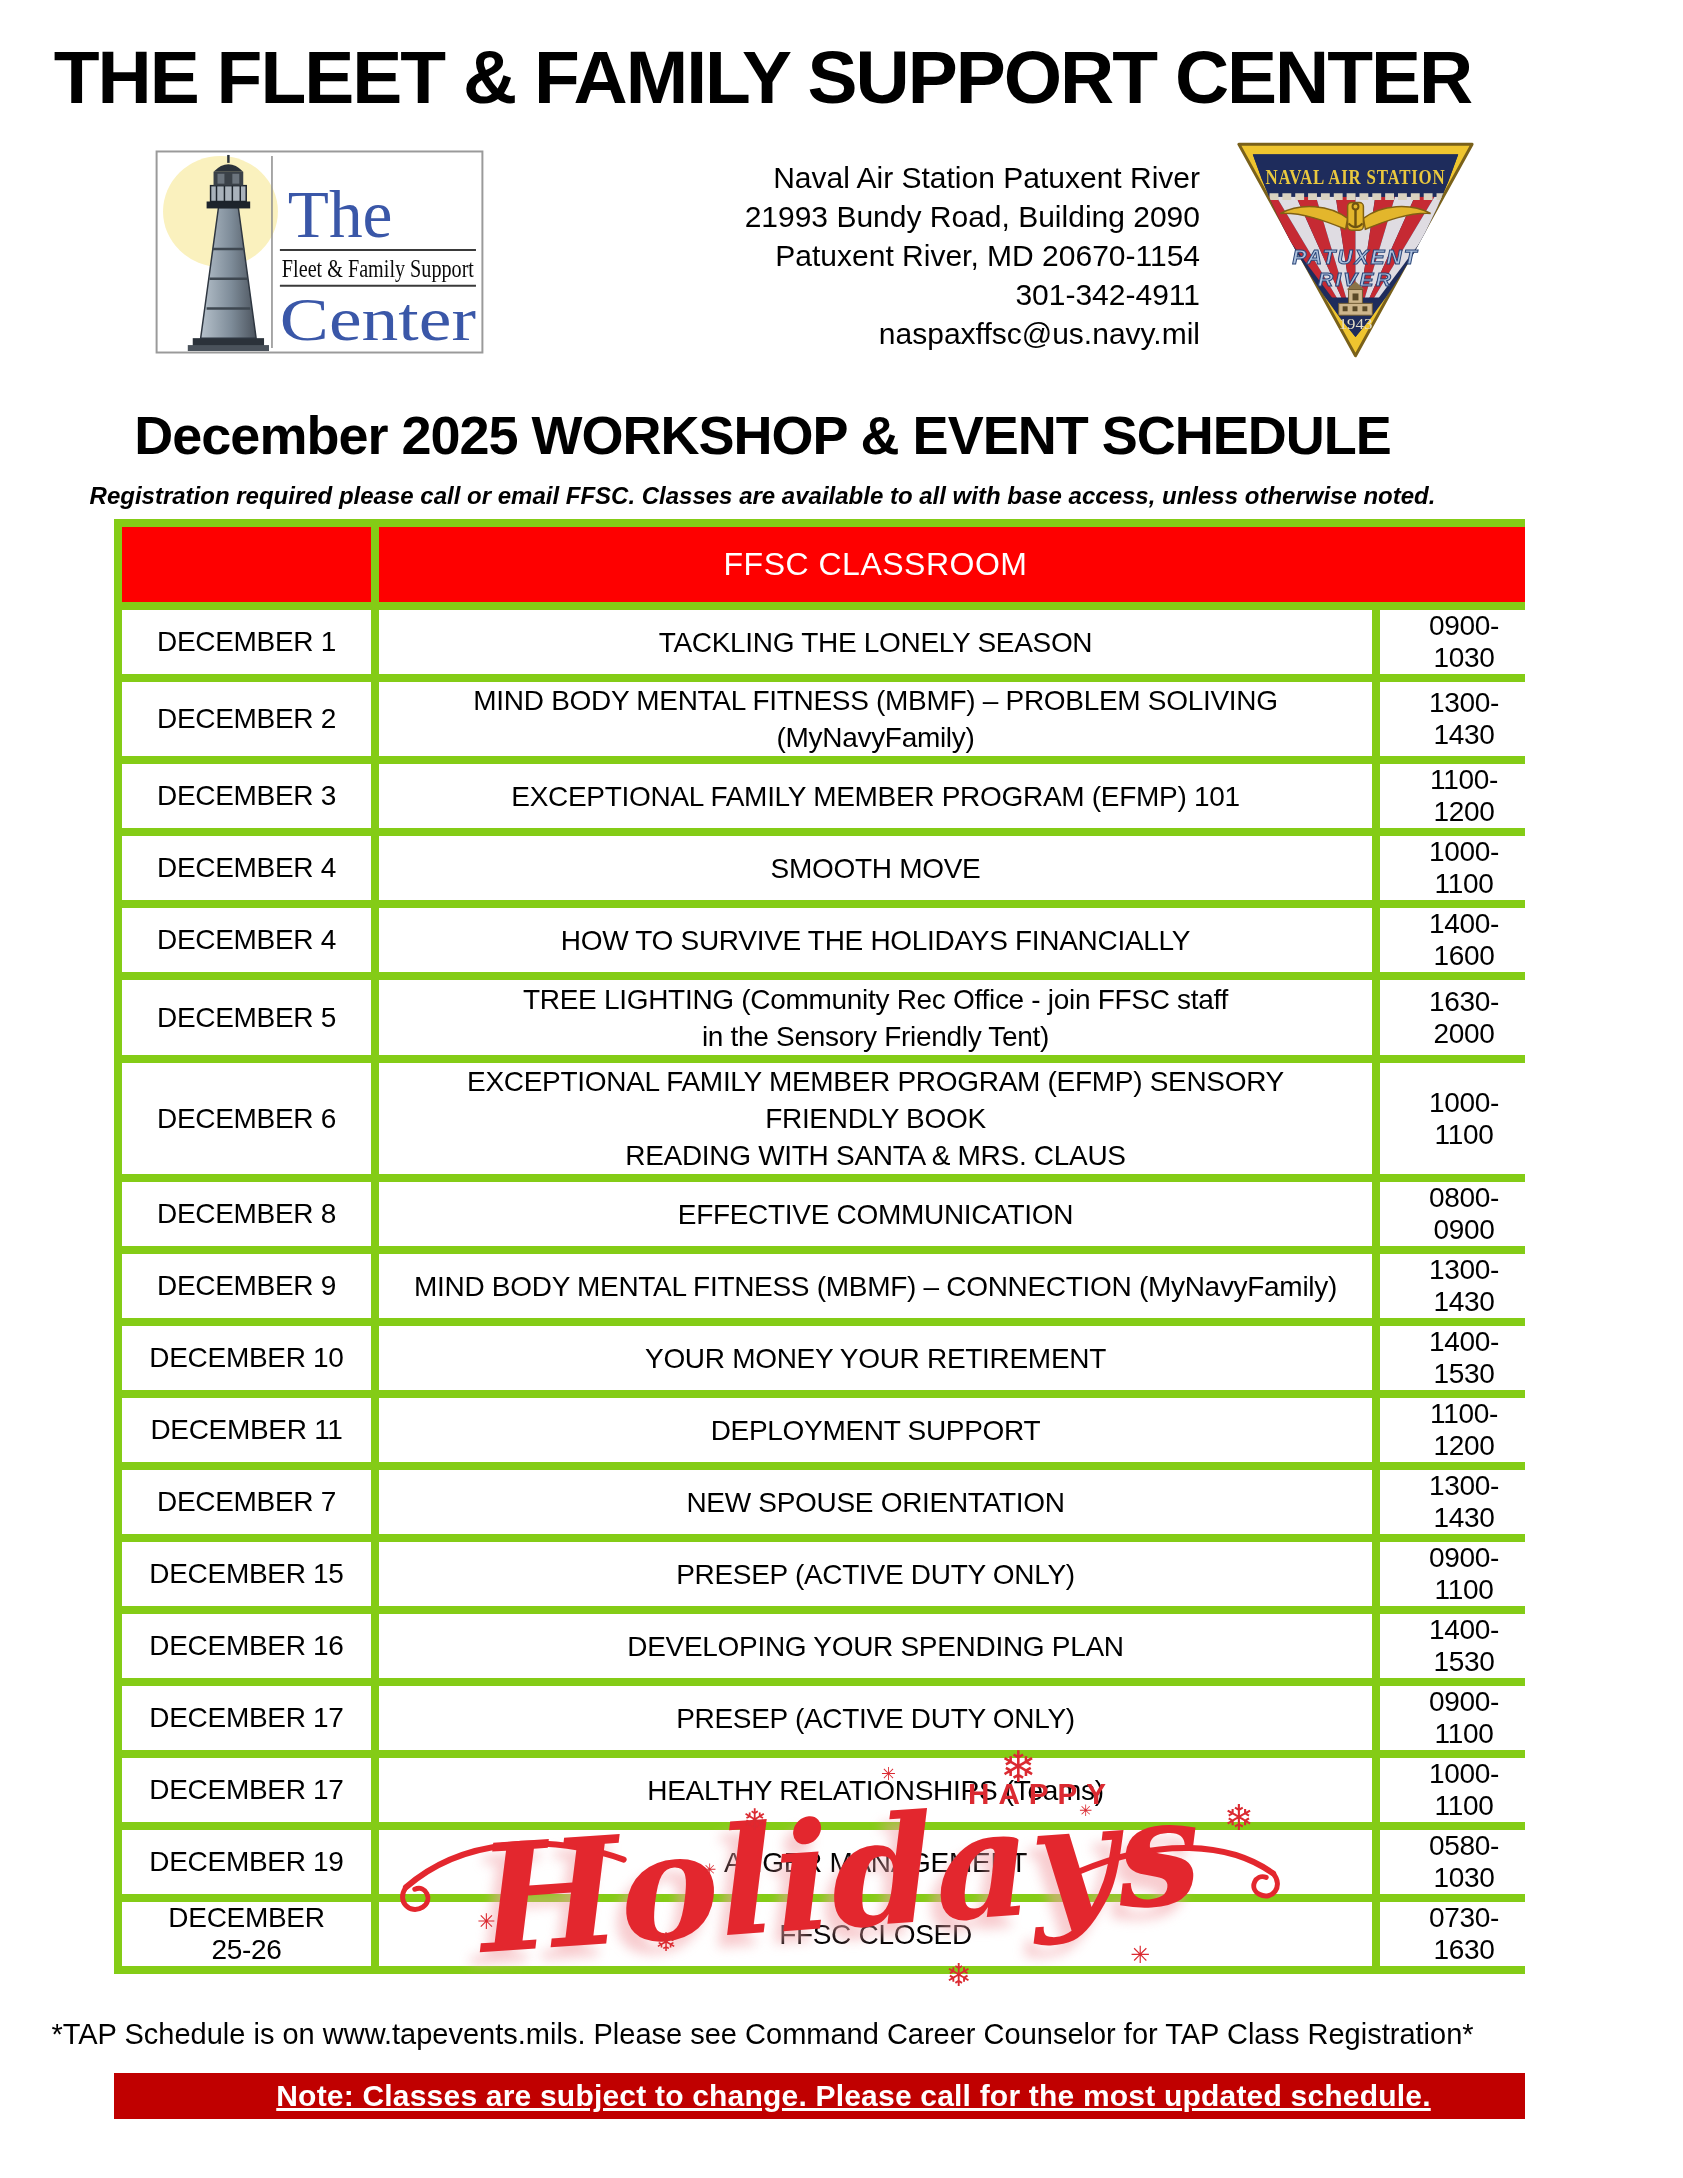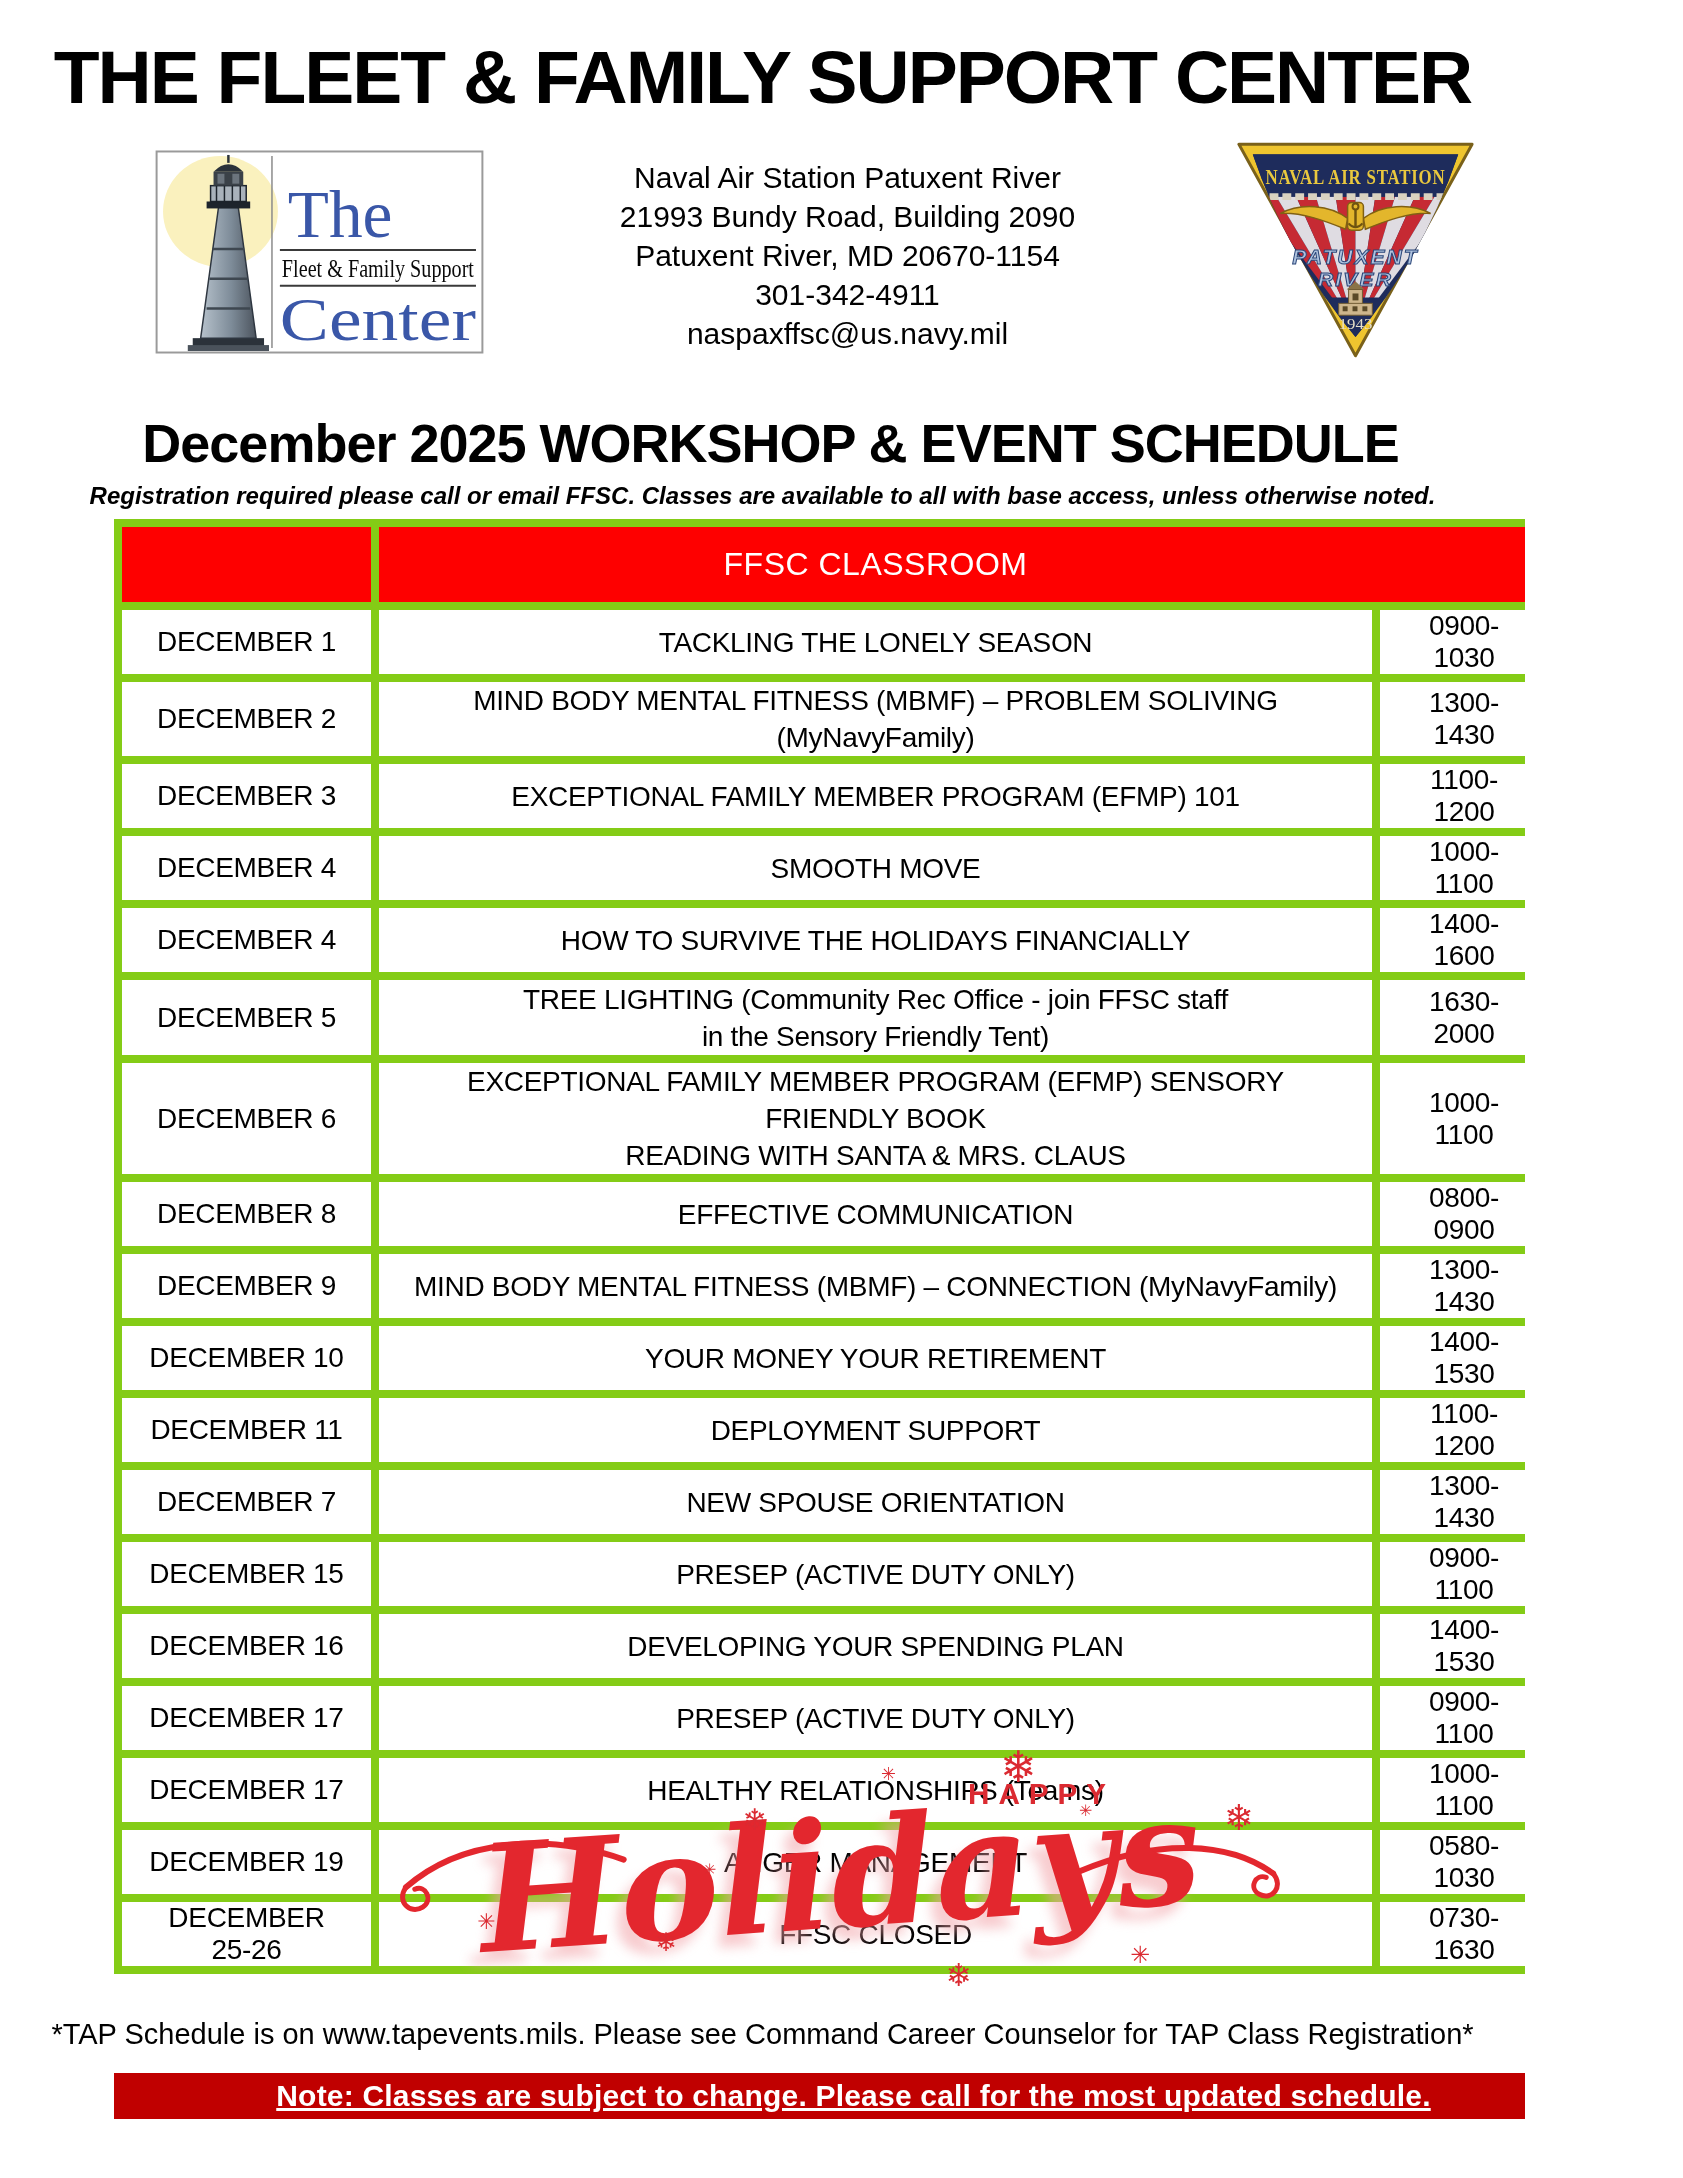--- a/index.html
+++ b/index.html
@@ -3,25 +3,25 @@
 <meta charset="utf-8">
 <style>
   html,body{margin:0;padding:0;background:#ffffff;}
   .page{position:relative;width:1525px;height:2178px;background:#fff;overflow:hidden;
         font-family:"Liberation Sans",sans-serif;color:#000;}
 
   .main-title{position:absolute;top:34px;left:0;width:100%;margin:0;text-align:center;
         font-size:75px;font-weight:bold;letter-spacing:-2px;white-space:nowrap;}
 
   .logo-box{position:absolute;left:155px;top:150px;}
-  .address-block{position:absolute;left:495px;top:158px;width:705px;text-align:center;
+  .address-block{position:absolute;left:495px;top:158px;width:705px;text-align:right;
         font-size:30px;line-height:39px;}
   .emblem-box{position:absolute;left:1231px;top:139px;}
 
-  .schedule-title{position:absolute;top:404px;left:0;width:100%;margin:8px;text-align:center;
+  .schedule-title{position:absolute;top:404px;left:0;width:100%;margin:0;text-align:center;
         font-size:54px;font-weight:bold;letter-spacing:-1px;white-space:nowrap;}
   .subtitle{position:absolute;top:482px;left:0;width:100%;text-align:center;
         font-size:24px;font-weight:bold;font-style:italic;white-space:nowrap;}
 
   table.schedule{position:absolute;left:114px;top:519px;width:1435px;border-collapse:collapse;
         table-layout:fixed;border:4px solid #000;}
   table.schedule th,table.schedule td{border:8px solid #84cc16;padding:0 24px;overflow:hidden;}
   thead tr{height:83px;}
   th.red-cell{background:#FE0000;}
   .hdr-label{display:block;padding-right:176px;text-align:center;color:#fff;

